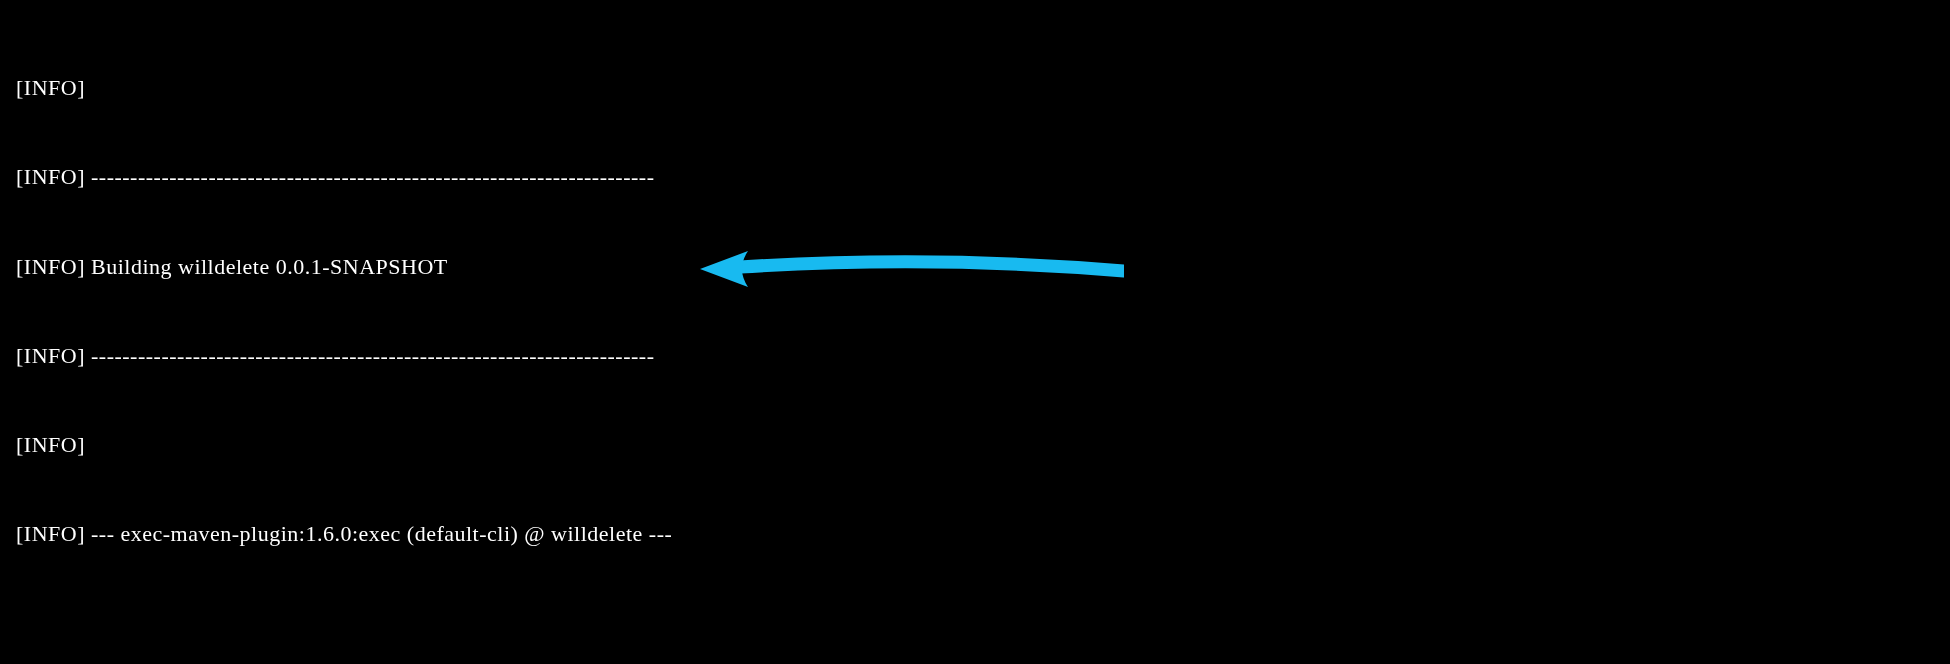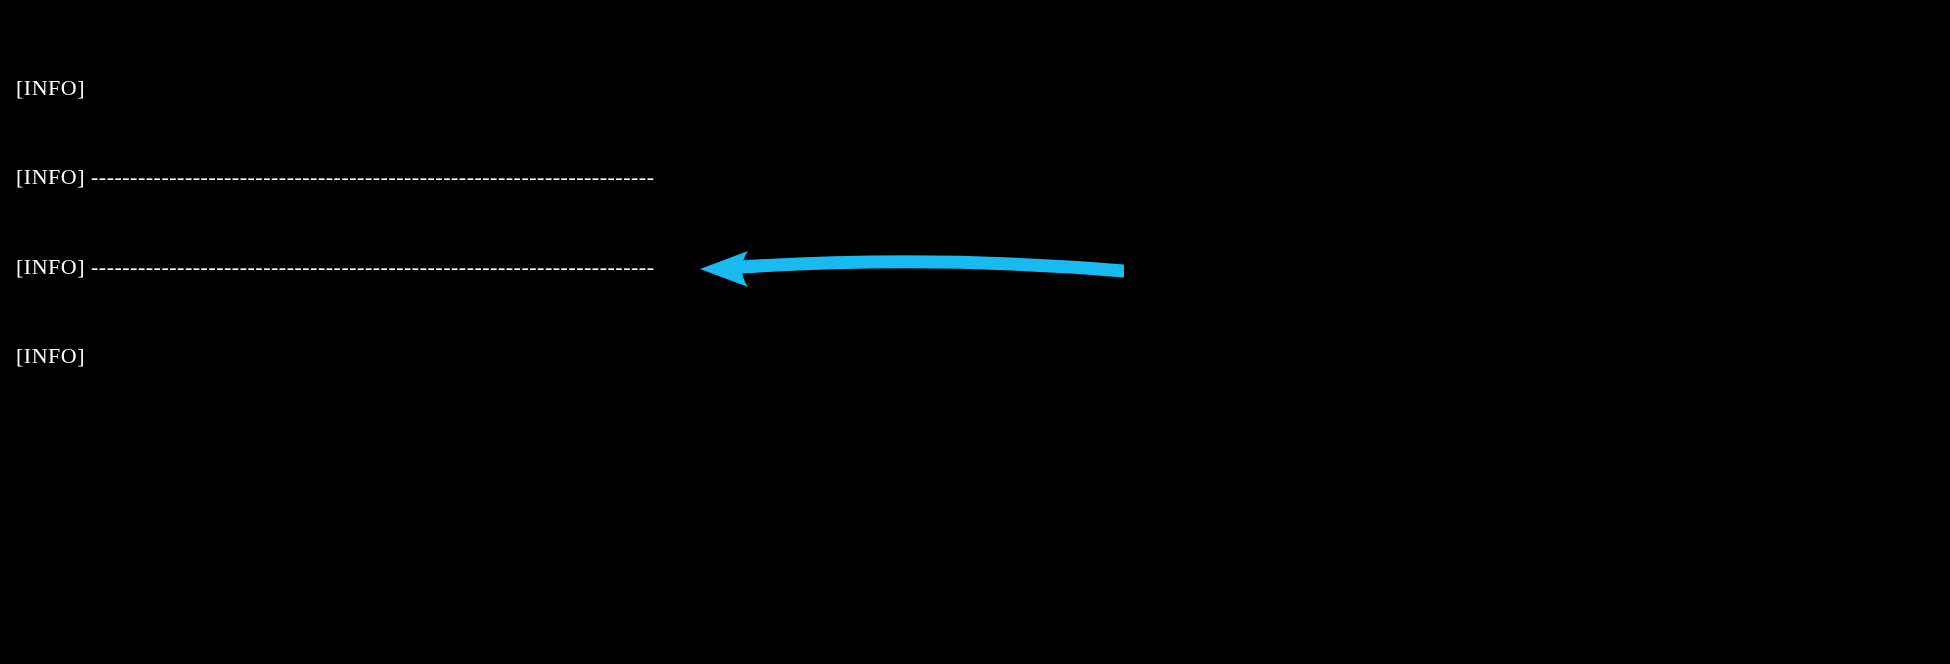--- a/index.html
+++ b/index.html
@@ -31,22 +31,24 @@
   .arrow svg {
     display: block;
   }
 </style>
 </head>
 <body>
 
 <div class="terminal">
   <span class="line">[INFO]</span>
   <span class="line">[INFO] ------------------------------------------------------------------------</span>
+  <span class="line">[INFO] Building willdelete 0.0.1-SNAPSHOT</span>
   <span class="line">[INFO] ------------------------------------------------------------------------</span>
   <span class="line">[INFO]</span>
+  <span class="line">[INFO] --- exec-maven-plugin:1.6.0:exec (default-cli) @ willdelete ---</span>
   
   
   
   
   
   
   
   
   
   

